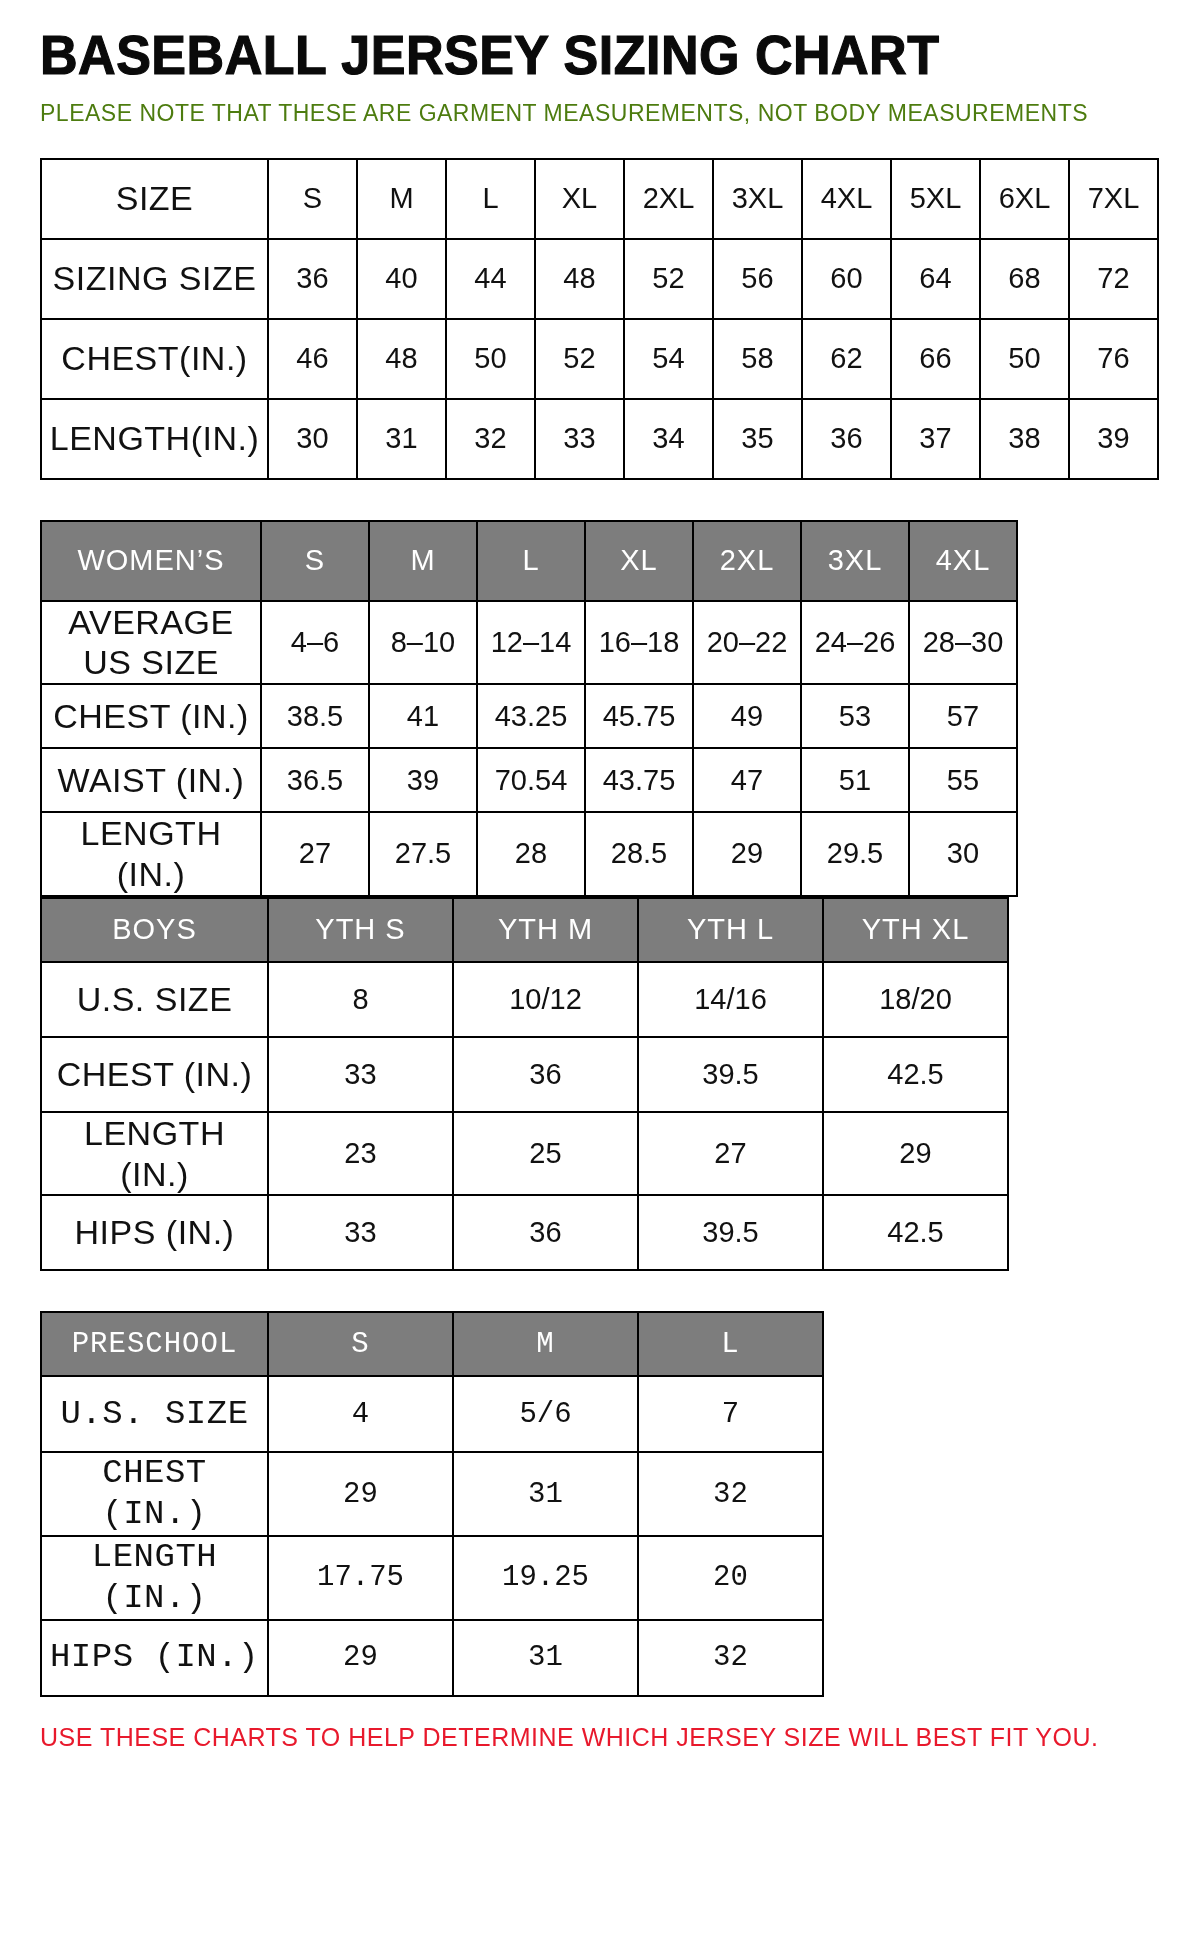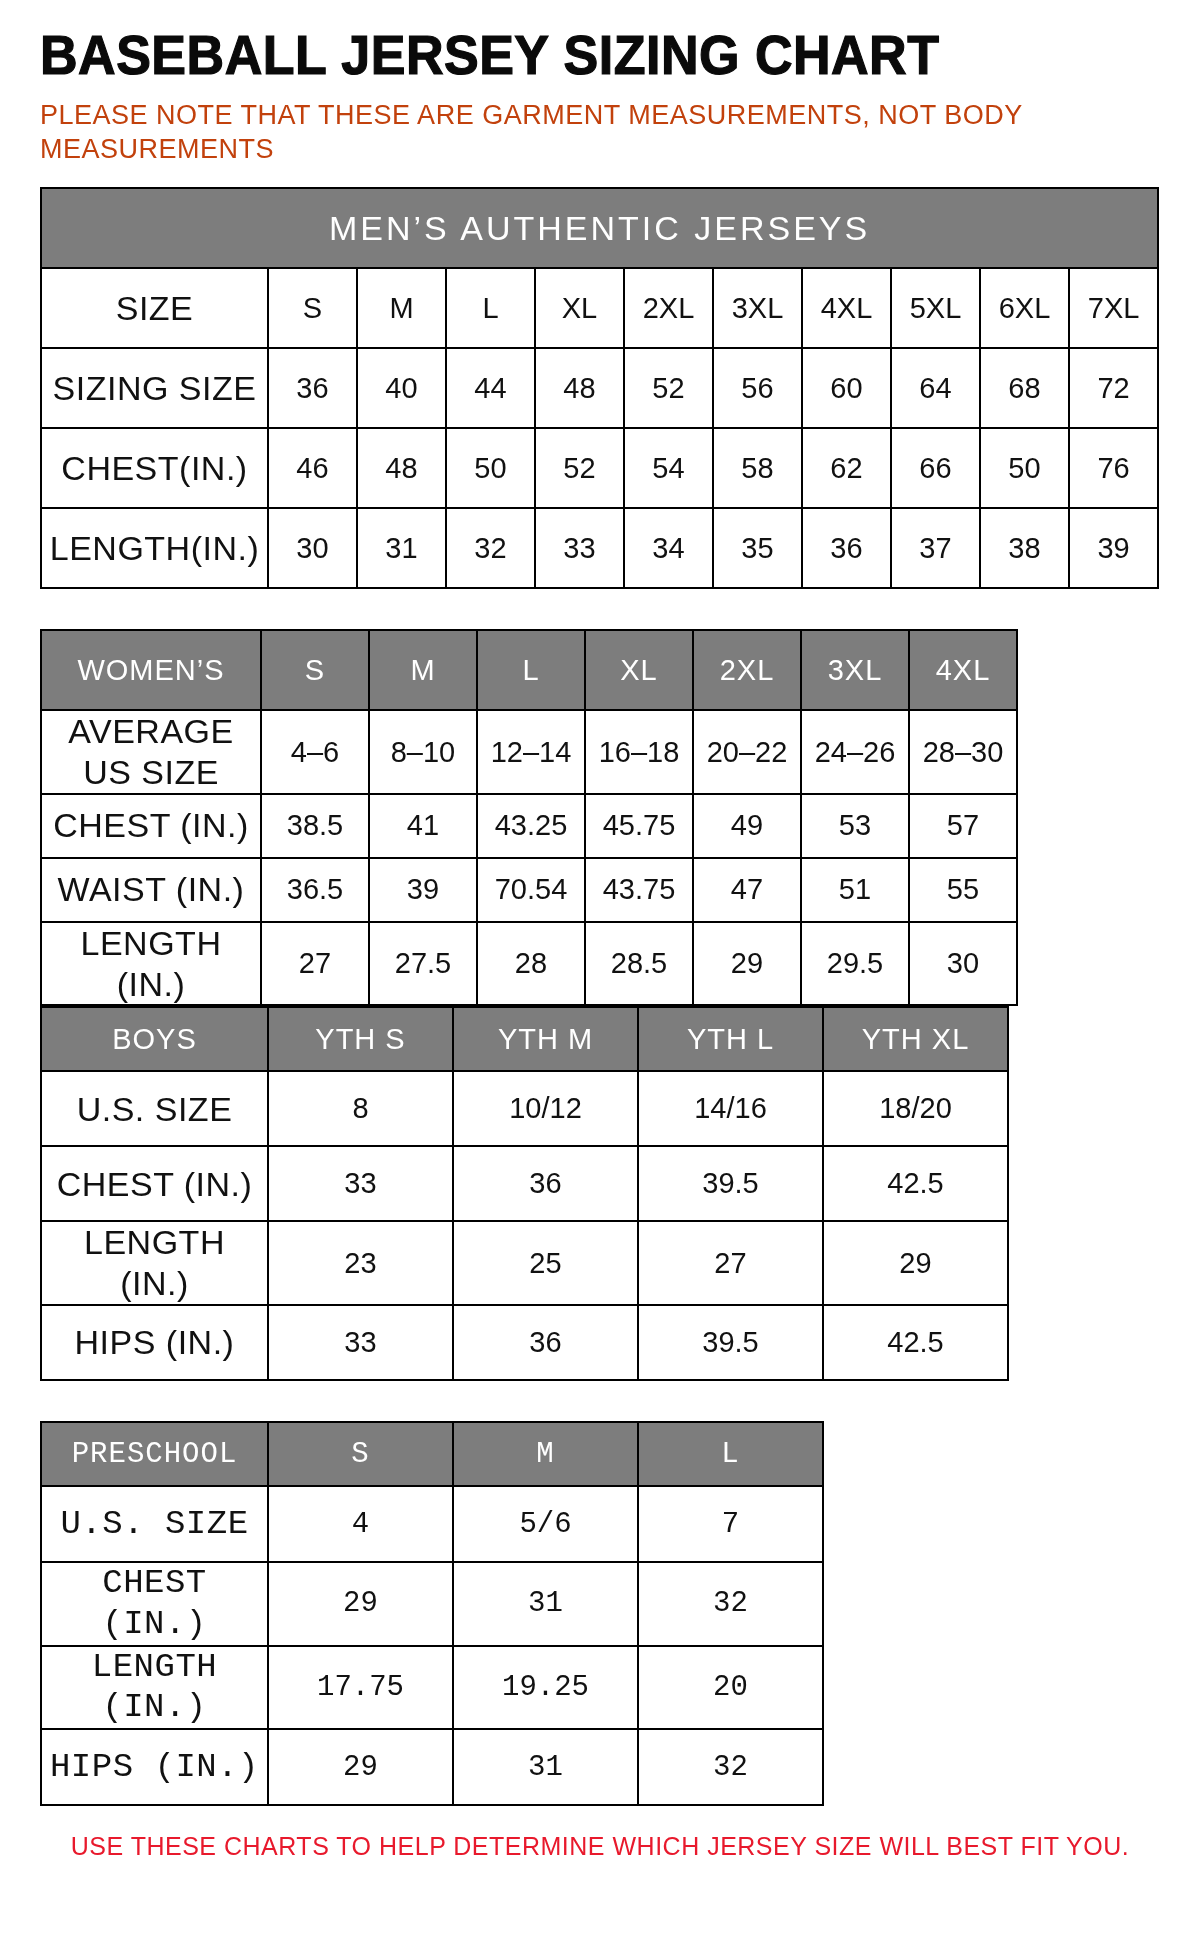--- a/index.html
+++ b/index.html
@@ -18,24 +18,24 @@
     line-height: 1.05;
     font-weight: bold;
     letter-spacing: 0.5px;
     color: #0a0a0a;
     -webkit-text-stroke: 1.2px #0a0a0a;
     transform: scaleX(0.93);
     transform-origin: left top;
     white-space: nowrap;
   }
   p.note {
-    margin: 0 0 21px 0;
+    margin: 0 0 30px 0;
     max-width: 1080px;
-    color: #c2410c;
-    font-size: 27px;
+    color: #4d7c0f;
+    font-size: 23px;
     line-height: 1.25;
     letter-spacing: 0.5px;
   }
 
   table.tbl {
     border-collapse: collapse;
     table-layout: fixed;
   }
   table.tbl td, table.tbl th {
     border: 2px solid #000000;
@@ -81,21 +81,20 @@
   #mens col.c0 { width: 227px; }      #mens col.cv { width: 89px; }
   #womens col.c0 { width: 220px; }    #womens col.cv { width: 108px; }
   #boys col.c0 { width: 227px; }      #boys col.cv { width: 185px; }
   #preschool col.c0 { width: 227px; } #preschool col.cv { width: 185px; }
 
   p.footer {
     margin: 0;
     color: #e8192c;
     font-size: 25px;
     letter-spacing: 0.5px;
-    text-align: center;
   }
 </style>
 </head>
 <body>
 
 <div class="page">
 
   <h1 class="title">BASEBALL JERSEY SIZING CHART</h1>
   <p class="note">PLEASE NOTE THAT THESE ARE GARMENT MEASUREMENTS, NOT BODY MEASUREMENTS</p>
 
@@ -107,23 +106,20 @@
         <col class="cv">
         <col class="cv">
         <col class="cv">
         <col class="cv">
         <col class="cv">
         <col class="cv">
         <col class="cv">
         <col class="cv">
       </colgroup>
     <tbody>
-      <tr class="h80">
-        <th class="gray bar" colspan="11">MEN’S AUTHENTIC JERSEYS</th>
-      </tr>
       <tr class="h80">
         <td class="lbl">SIZE</td>
         <td class="val">S</td>
         <td class="val">M</td>
         <td class="val">L</td>
         <td class="val">XL</td>
         <td class="val">2XL</td>
         <td class="val">3XL</td>
         <td class="val">4XL</td>
         <td class="val">5XL</td>

